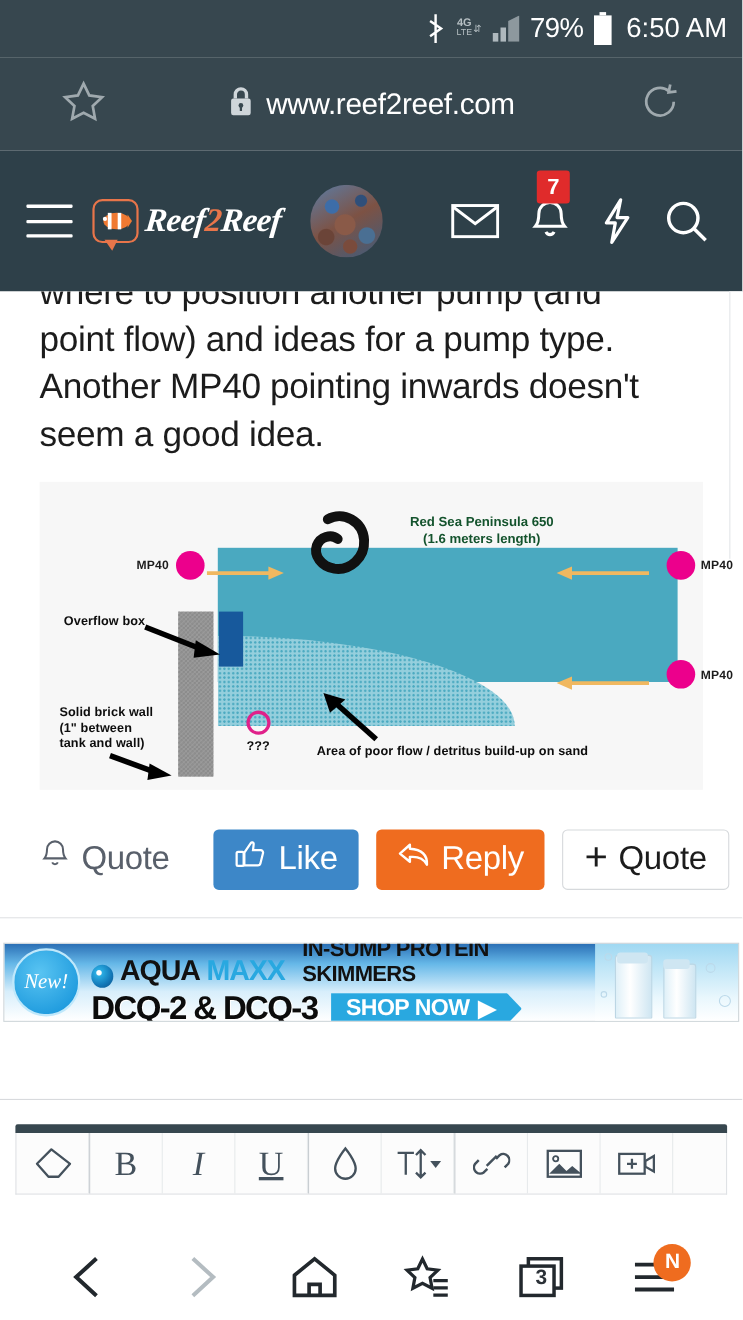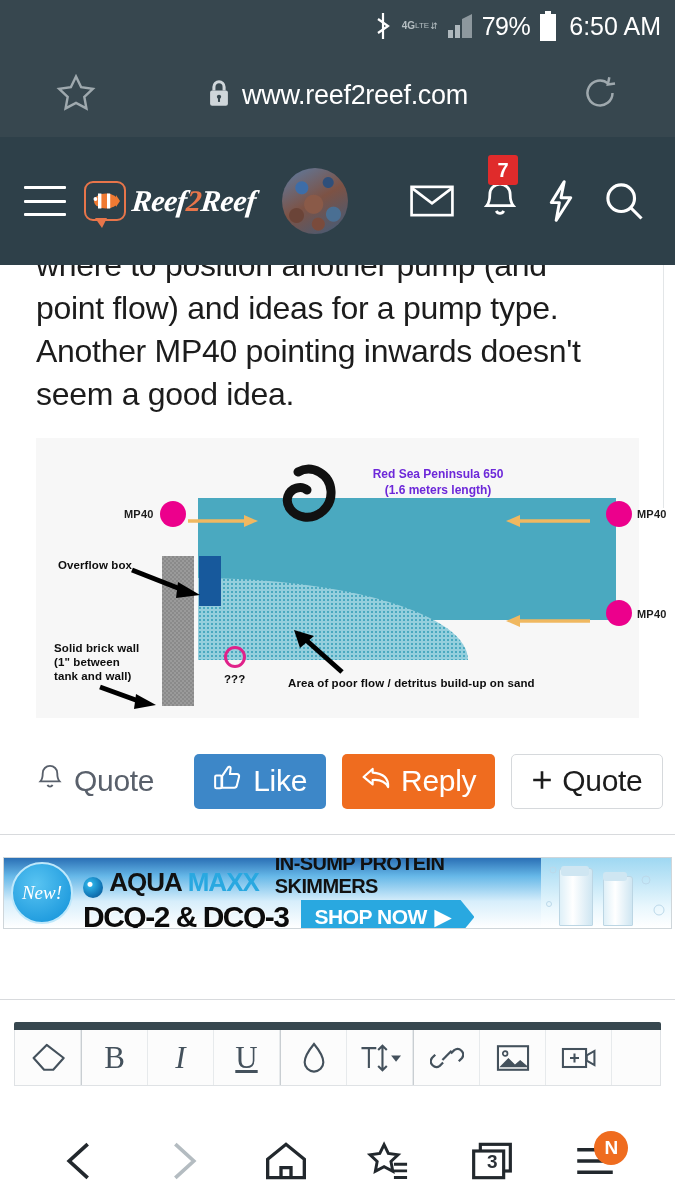--- a/index.html
+++ b/index.html
@@ -16,21 +16,21 @@
     height:52px; background:#37474f;
     display:flex; align-items:center; justify-content:flex-end;
     padding-right:14px; gap:9px;
     color:#ffffff;
   }
   .sb-icon{ display:flex; align-items:center; }
   .sb-4glte{
     display:flex; flex-direction:row; align-items:center; gap:1px;
     color:#b6bfc3;
   }
-  .sb-4glte .stack{ display:flex; line-height:8px; align-items:center;}
+  .sb-4glte .stack{ display:flex; flex-direction:column; line-height:8px; align-items:center;}
   .sb-4glte .s1{ font-size:10px; font-weight:bold;}
   .sb-4glte .s2{ font-size:8px; font-weight:normal;}
   .sb-4glte .arrows{ font-size:9px; }
   .sb-battpct{ font-size:25px; font-weight:400; letter-spacing:-0.5px;}
   .sb-time{ font-size:25px; font-weight:400; letter-spacing:0px; margin-left:3px;}
 
   
   .urlbar{
     height:85px; background:#37474f;
     display:flex; align-items:center;
@@ -145,21 +145,21 @@
   .qcircle{
     position:absolute; left:188px; top:208px; width:22px;height:22px;
     border:3px solid #e0218a; border-radius:50%;
   }
   .fig-label{
     position:absolute; font-size:11.5px; font-weight:bold; color:#0d0d0d;
     line-height:14px; letter-spacing:0.1px;
   }
   .title-label{
     position:absolute; left:297px; top:28px; width:210px;
-    text-align:center; font-size:12px; font-weight:bold; color:#6d28d9;
+    text-align:center; font-size:12px; font-weight:bold; color:#14532d;
     line-height:16px;
   }
   .squiggle{ position:absolute; left:232px; top:24px; }
   .blkarrow{ position:absolute; }
 
   
   .actions{
     margin-top:26px; padding:0 32px 0 36px;
     display:flex; align-items:center;
     height:74px;
@@ -203,21 +203,21 @@
     width:21px;height:21px;border-radius:50%;
     background:radial-gradient(circle at 35% 35%, #ffffff 2px, #2aace2 3px, #1278b8 60%, #0c4f86 100%);
   }
   .ad-aqua{ font-size:26px; font-weight:bold; color:#111; letter-spacing:-1px;
             font-family:"Liberation Sans", sans-serif;}
   .ad-maxx{ font-size:26px; font-weight:bold; color:#29a8e0; letter-spacing:-1px;}
   .ad-headline{
     font-size:20px; font-weight:bold; color:#111; letter-spacing:-0.6px;
     margin-left:10px;
   }
-  .ad-row2{ display:flex; gap:12px; margin-top:2px;}
+  .ad-row2{ display:flex; align-items:center; gap:12px; margin-top:2px;}
   .ad-dcq{
     font-size:30px; font-weight:bold; color:#0c0c0c; letter-spacing:-1.5px;
     text-shadow:1px 1px 0 #ffffff;
   }
   .ad-shop{
     background:#29a8e0; color:#ffffff; font-size:21px; font-weight:bold;
     letter-spacing:-0.5px; padding:2px 10px 2px 14px;
     display:flex; align-items:center; gap:8px;
     clip-path:polygon(0 0, 92% 0, 100% 50%, 92% 100%, 0 100%);
     padding-right:24px;

